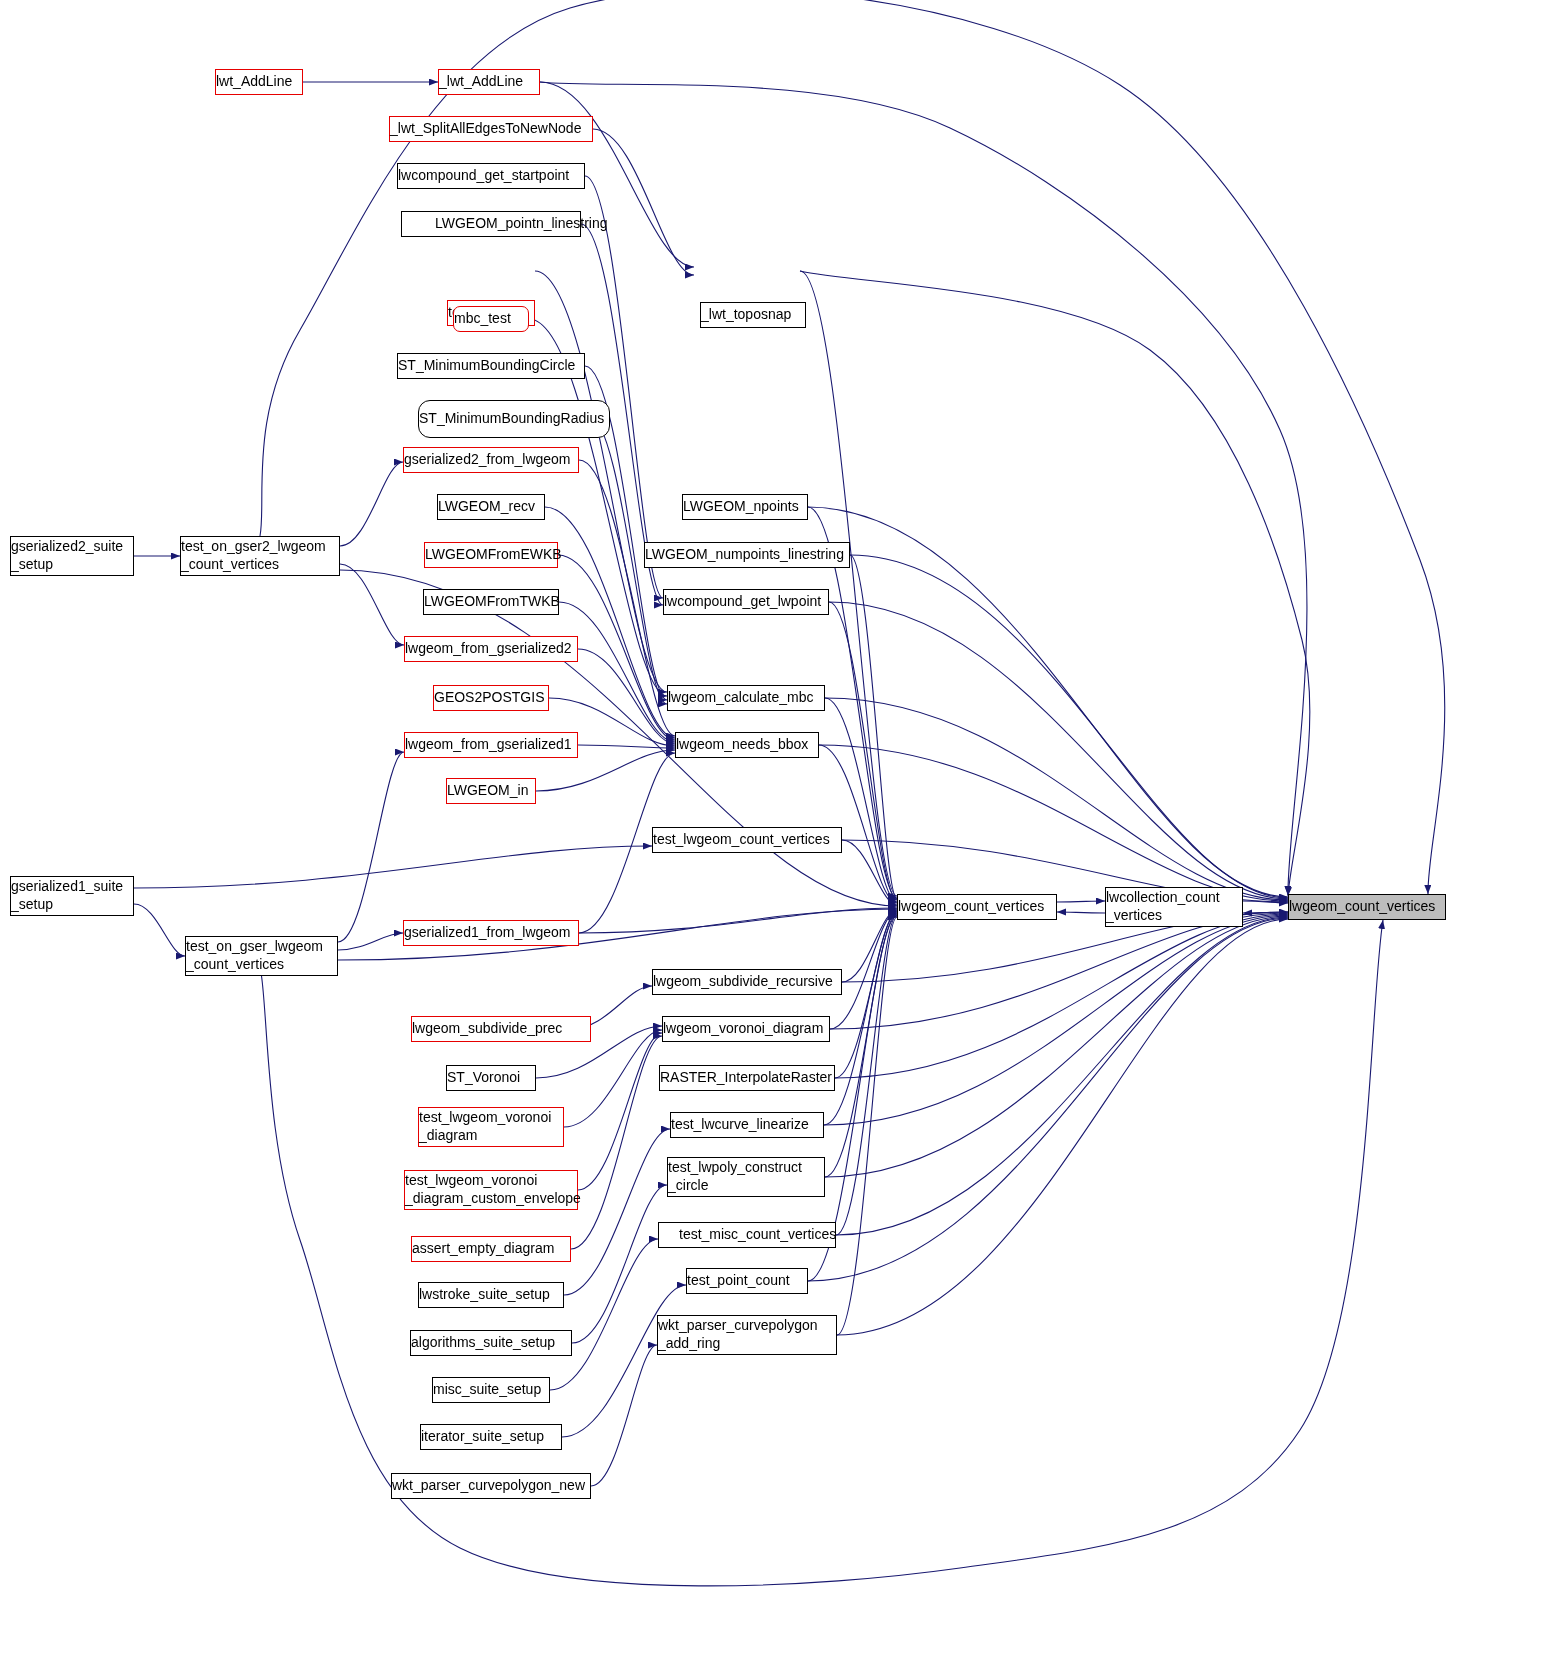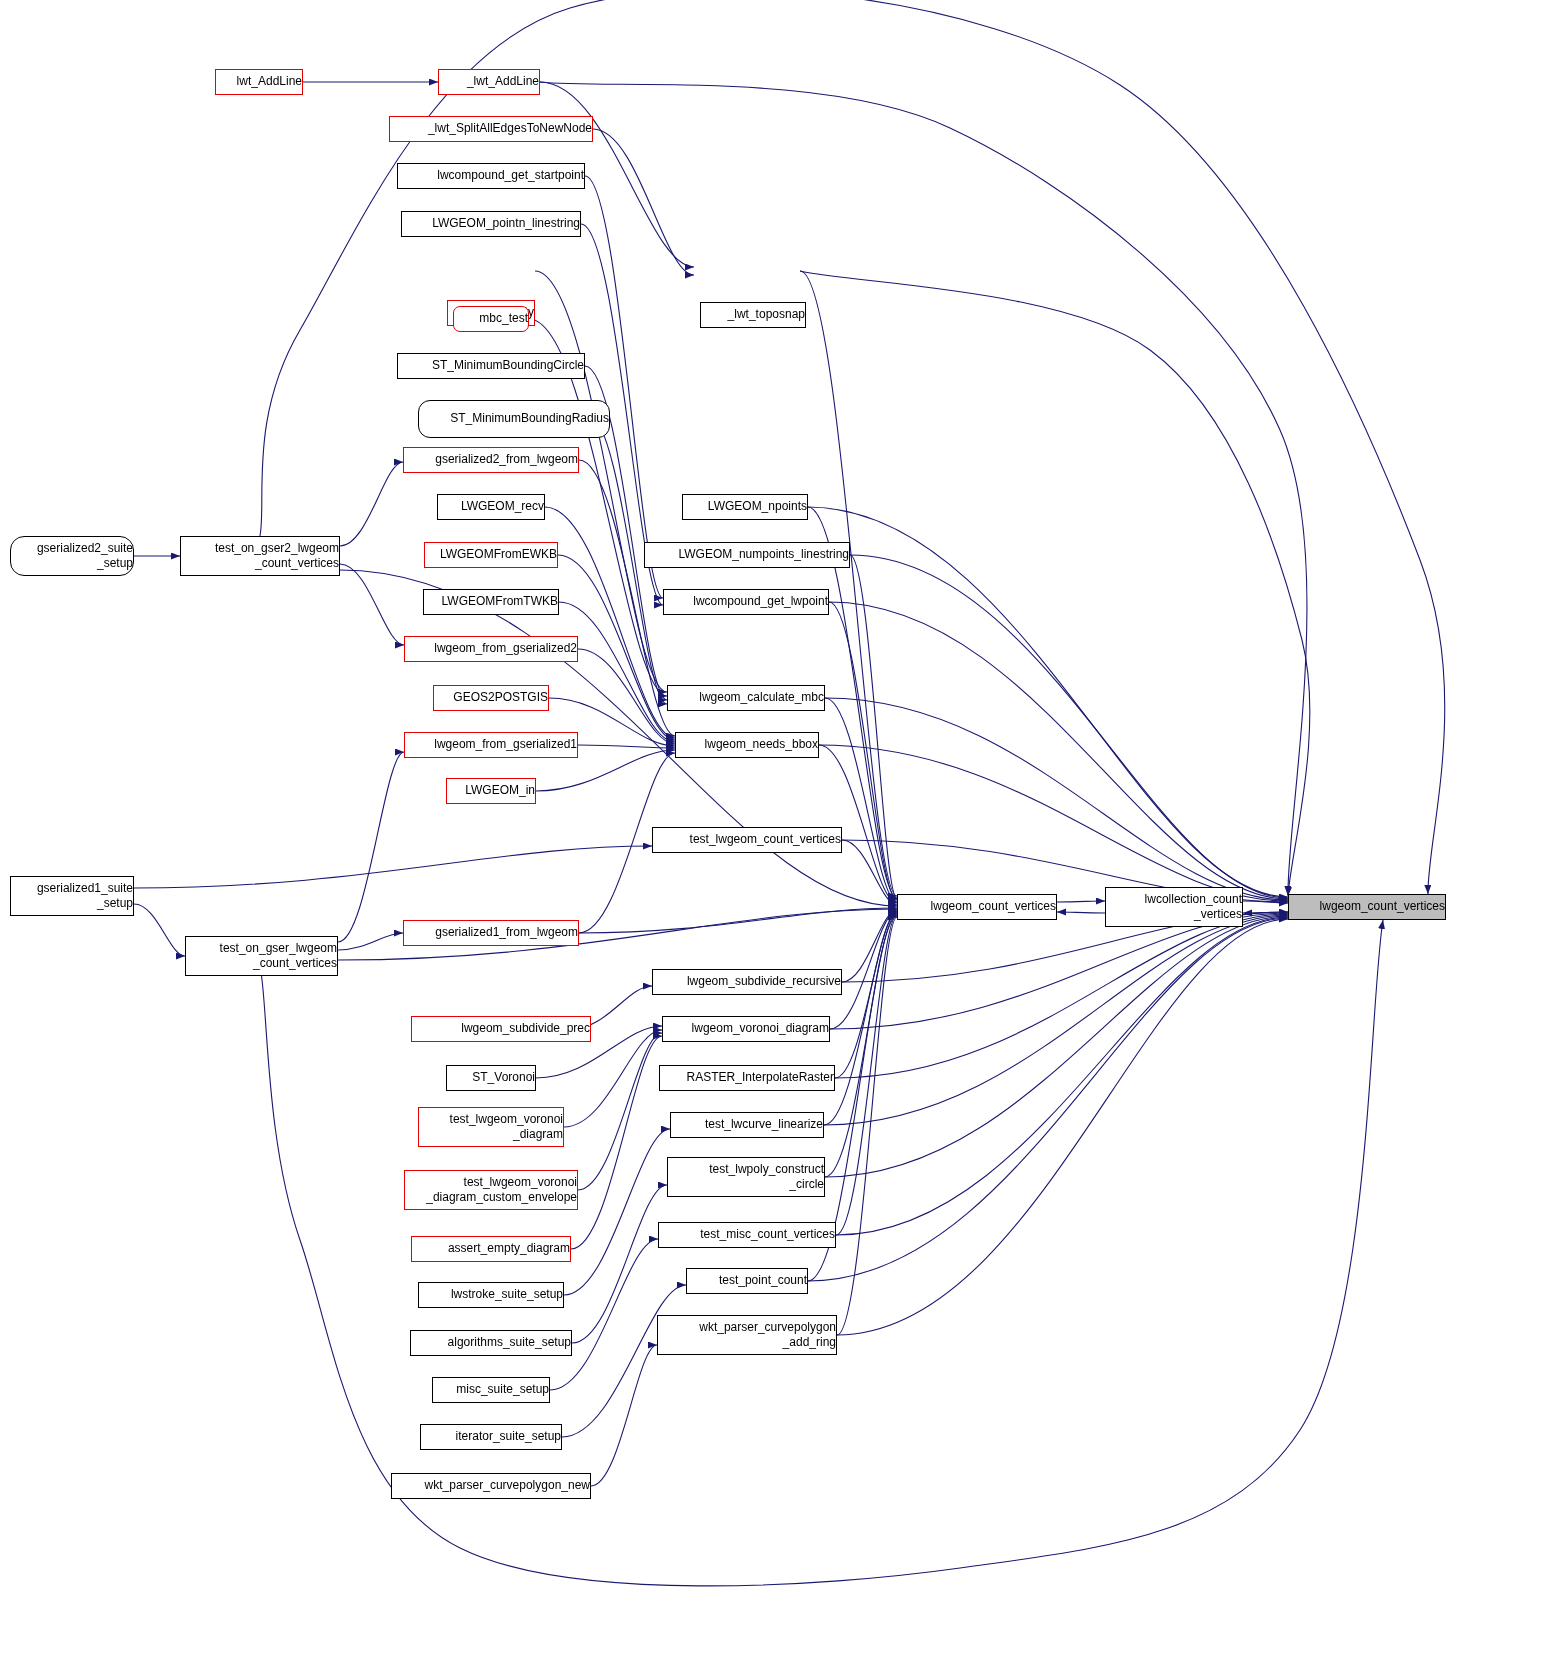--- a/index.html
+++ b/index.html
@@ -4,22 +4,22 @@
 <title>lwgeom_count_vertices call graph</title>
 <style>
   * { margin:0; padding:0; box-sizing:border-box; }
   body { background:var(--bg,#fff); font-family:"Liberation Sans", sans-serif; }
   .canvas { position:relative; width:1553px; height:1675px; background:var(--bg,#fff); overflow:hidden; }
   svg.edges { position:absolute; left:0; top:0; }
   .edge { fill:none; stroke:var(--edge,#191970); stroke-width:1.1px; }
   #arrow path { fill:var(--edge,#191970); stroke:none; }
   .node {
     position:absolute; background:#fff; border:1px solid var(--border,#000);
-    display:flex; flex-direction:column; align-items:flex-end; justify-content:center;
-    font-size:12px; line-height:1.28; color:var(--text,#000);
+    display:flex; flex-direction:column; align-items:flex-start; justify-content:center;
+    font-size:14px; line-height:1.28; color:var(--text,#000);
     white-space:nowrap; cursor:pointer; z-index:2;
   }
   .node.red { border-color:var(--red,#e60000); }
   .node.hl { background:var(--hl,#bdbdbd); }
   .lbl { pointer-events:none; }
 </style>
 </head>
 <body>
 
 <div class="canvas">
@@ -102,21 +102,21 @@
       <path d="M837,1335 C1039.95,1335 1152.7,919 1288,919" class="edge" marker-end="url(#arrow)"></path>
       <path d="M540,82 C608.3333333333334,89.66666666666667 826.6666666666666,70 950,128 C1073.3333333333333,186 1223.6666666666667,302.1666666666667 1280,430 C1336.3333333333333,557.8333333333334 1286.6666666666667,817.5 1288,895" class="edge" marker-end="url(#arrow)"></path>
       <path d="M800,271 C858.3333333333334,284.1666666666667 1066.3333333333333,288.5 1150,350 C1233.6666666666667,411.5 1279,549 1302,640 C1325,731 1290.3333333333333,853.3333333333334 1288,896" class="edge" marker-end="url(#arrow)"></path>
       <path d="M260,536 C266.6666666666667,501.6666666666667 248.33333333333334,418 300,330 C351.6666666666667,242 433.33333333333337,48.833333333333336 570,8 C706.6666666666666,-32.833333333333336 978.3333333333334,-7 1120,85 C1261.6666666666667,177 1368.6666666666667,425.16666666666663 1420,560 C1471.3333333333333,694.8333333333334 1426.6666666666667,838.3333333333334 1428,894" class="edge" marker-end="url(#arrow)"></path>
       <path d="M261.5,976 C267.9166666666667,1020 266.9166666666667,1144.6666666666667 300,1240 C333.0833333333333,1335.3333333333333 350,1493.3333333333333 460,1548 C570,1602.6666666666667 820,1587.6666666666667 960,1568 C1100,1548.3333333333333 1229.5,1538 1300,1430 C1370.5,1322 1369.1666666666667,1005 1383,920" class="edge" marker-end="url(#arrow)"></path>
     </svg>
   <div id="nodes">
       <div class="node red" style="left: 215px; top: 69px; width: 88px; height: 26px;">
         <div class="lbl">lwt_AddLine</div>
       </div>
-      <div class="node" style="left: 10px; top: 536px; width: 124px; height: 40px; border-radius: 14px;">
+      <div class="node" style="left: 10px; top: 536px; width: 124px; height: 40px;">
         <div class="lbl">gserialized2_suite</div>
         <div class="lbl">_setup</div>
       </div>
       <div class="node" style="left: 10px; top: 876px; width: 124px; height: 40px;">
         <div class="lbl">gserialized1_suite</div>
         <div class="lbl">_setup</div>
       </div>
       <div class="node" style="left: 180px; top: 536px; width: 160px; height: 40px;">
         <div class="lbl">test_on_gser2_lwgeom</div>
         <div class="lbl">_count_vertices</div>

